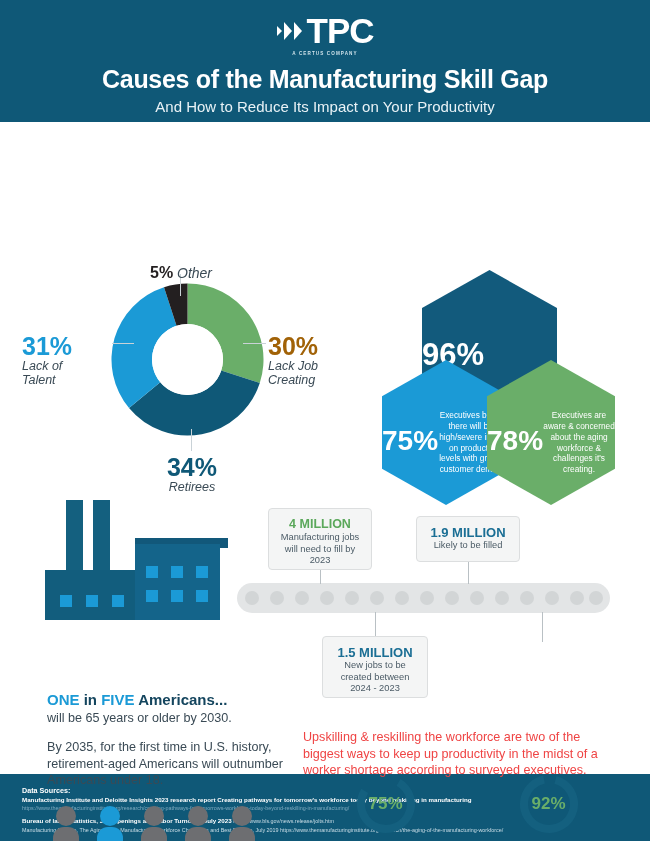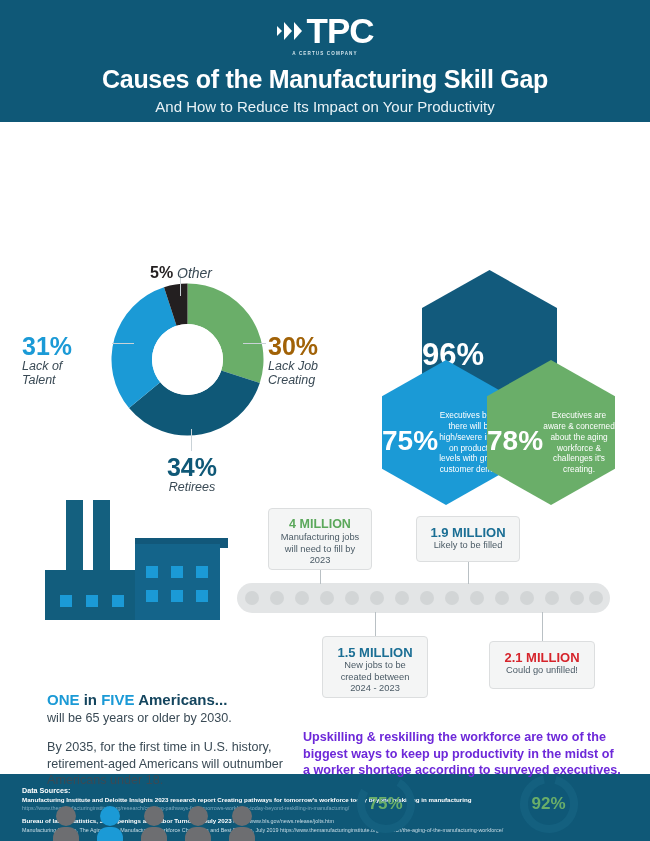--- a/index.html
+++ b/index.html
@@ -145,21 +145,21 @@
 
   .people { position:absolute; left:49px; top:684px; display:flex; gap:10px; }
   .person { position:relative; width:34px; height:60px; }
   .p-head { position:absolute; left:7px; top:0; width:20px; height:20px; border-radius:50%; }
   .p-body { position:absolute; left:4px; top:21px; width:26px; height:39px; border-radius:11px 11px 3px 3px; }
   .p-gray .p-head, .p-gray .p-body { background:#6d6e71; }
   .p-blue .p-head, .p-blue .p-body { background:#1b9ad6; }
 
   
   .ups { left:303px; top:607px; width:318px; }
-  .ups-head { font-size:12.6px; font-weight:bold; color:#6d28d9; line-height:16.5px; }
+  .ups-head { font-size:12.6px; font-weight:normal; color:#ef4444; line-height:16.5px; }
 
   .rings { position:absolute; left:312px; top:651px; width:310px; display:flex; gap:16px; }
   .ring-col { width:147px; text-align:center; position:relative; }
   .ring { width:62px; height:62px; margin:0 auto; position:relative; }
   .ring svg { display:block; }
   .ring-num {
     position:absolute; left:0; right:0; top:50%; transform:translateY(-50%);
     font-size:17px; font-weight:bold; color:#6aae69;
   }
 
@@ -296,24 +296,20 @@
     <div class="btxt">Manufacturing jobs will need to fill by 2023</div>
   </div>
   <div class="box box-19m">
     <div class="bnum">1.9 MILLION</div>
     <div class="btxt">Likely to be filled</div>
   </div>
   <div class="box box-15m">
     <div class="bnum">1.5 MILLION</div>
     <div class="btxt">New jobs to be created between 2024 - 2023</div>
   </div>
-  <div class="box box-21m">
-    <div class="bnum">2.1 MILLION</div>
-    <div class="btxt">Could go unfilled!</div>
-  </div>
 
   <div class="abs oif">
     <div class="oif-head">
       <span class="hl">ONE</span><span> in </span><span class="hl">FIVE</span><span> Americans...</span>
     </div>
     <div class="oif-sub">will be 65 years or older by 2030.</div>
     <div class="oif-body">By 2035, for the first time in U.S. history, retirement-aged Americans will outnumber Americans under 18.</div>
   </div>
 
   <div class="people">

